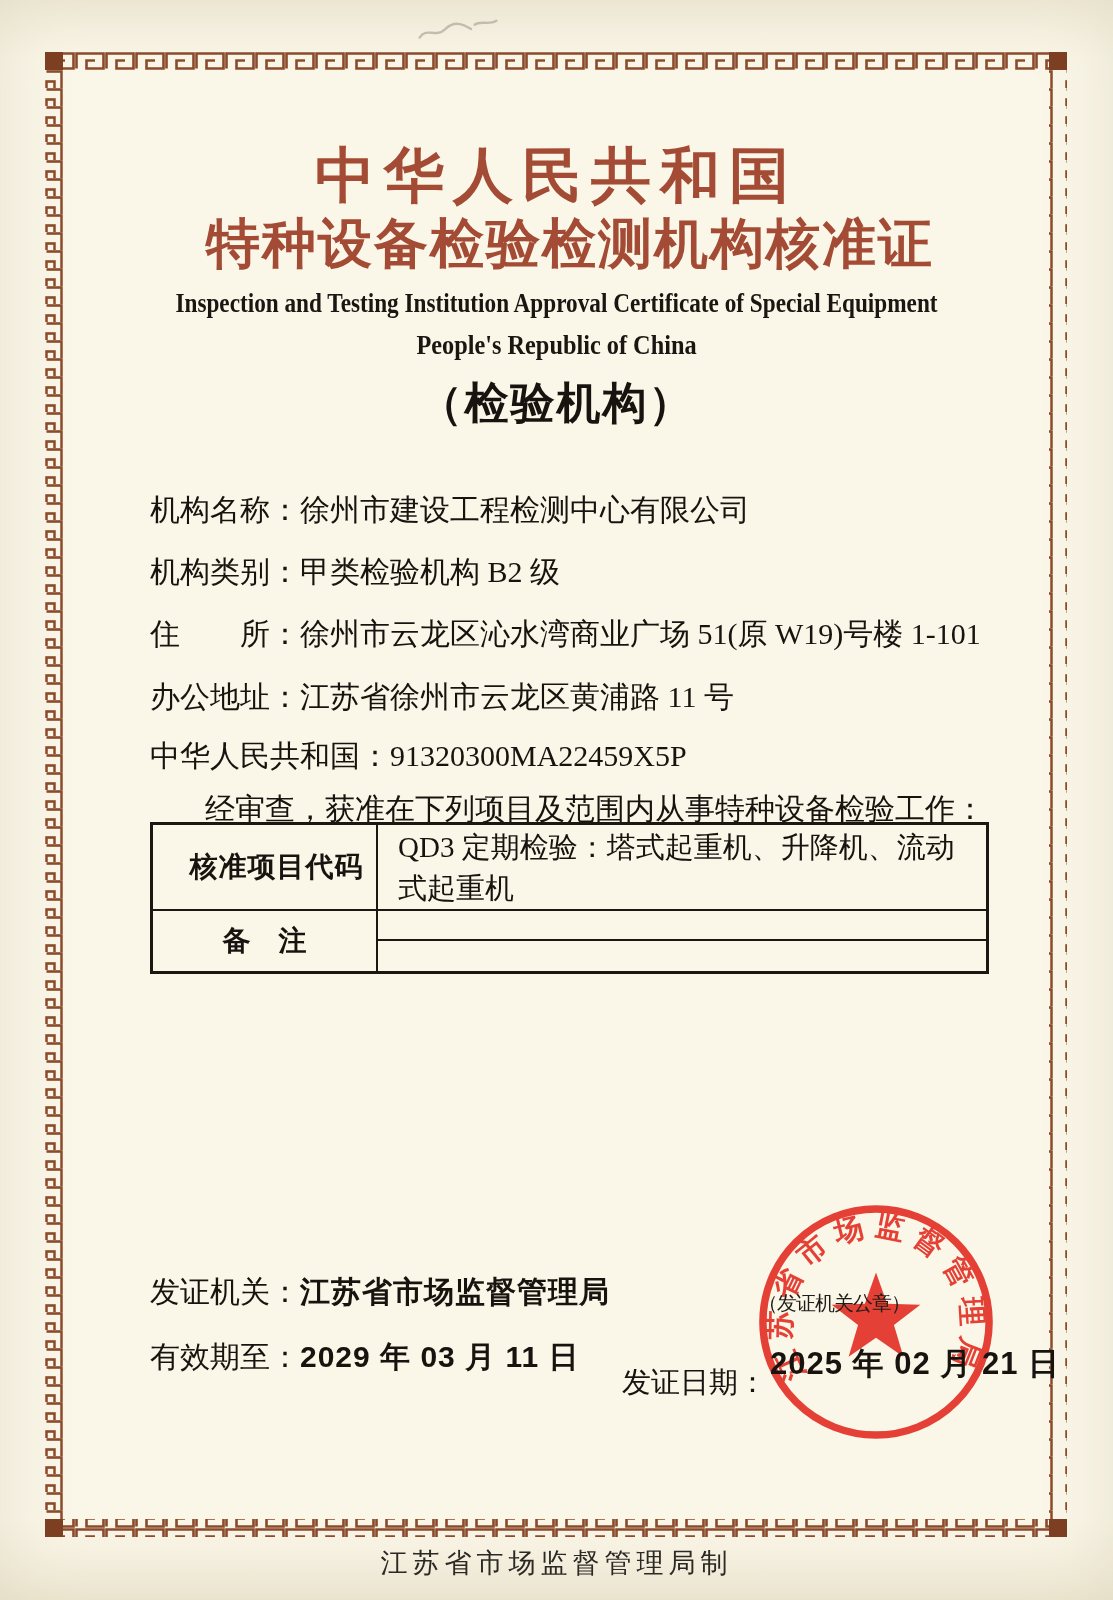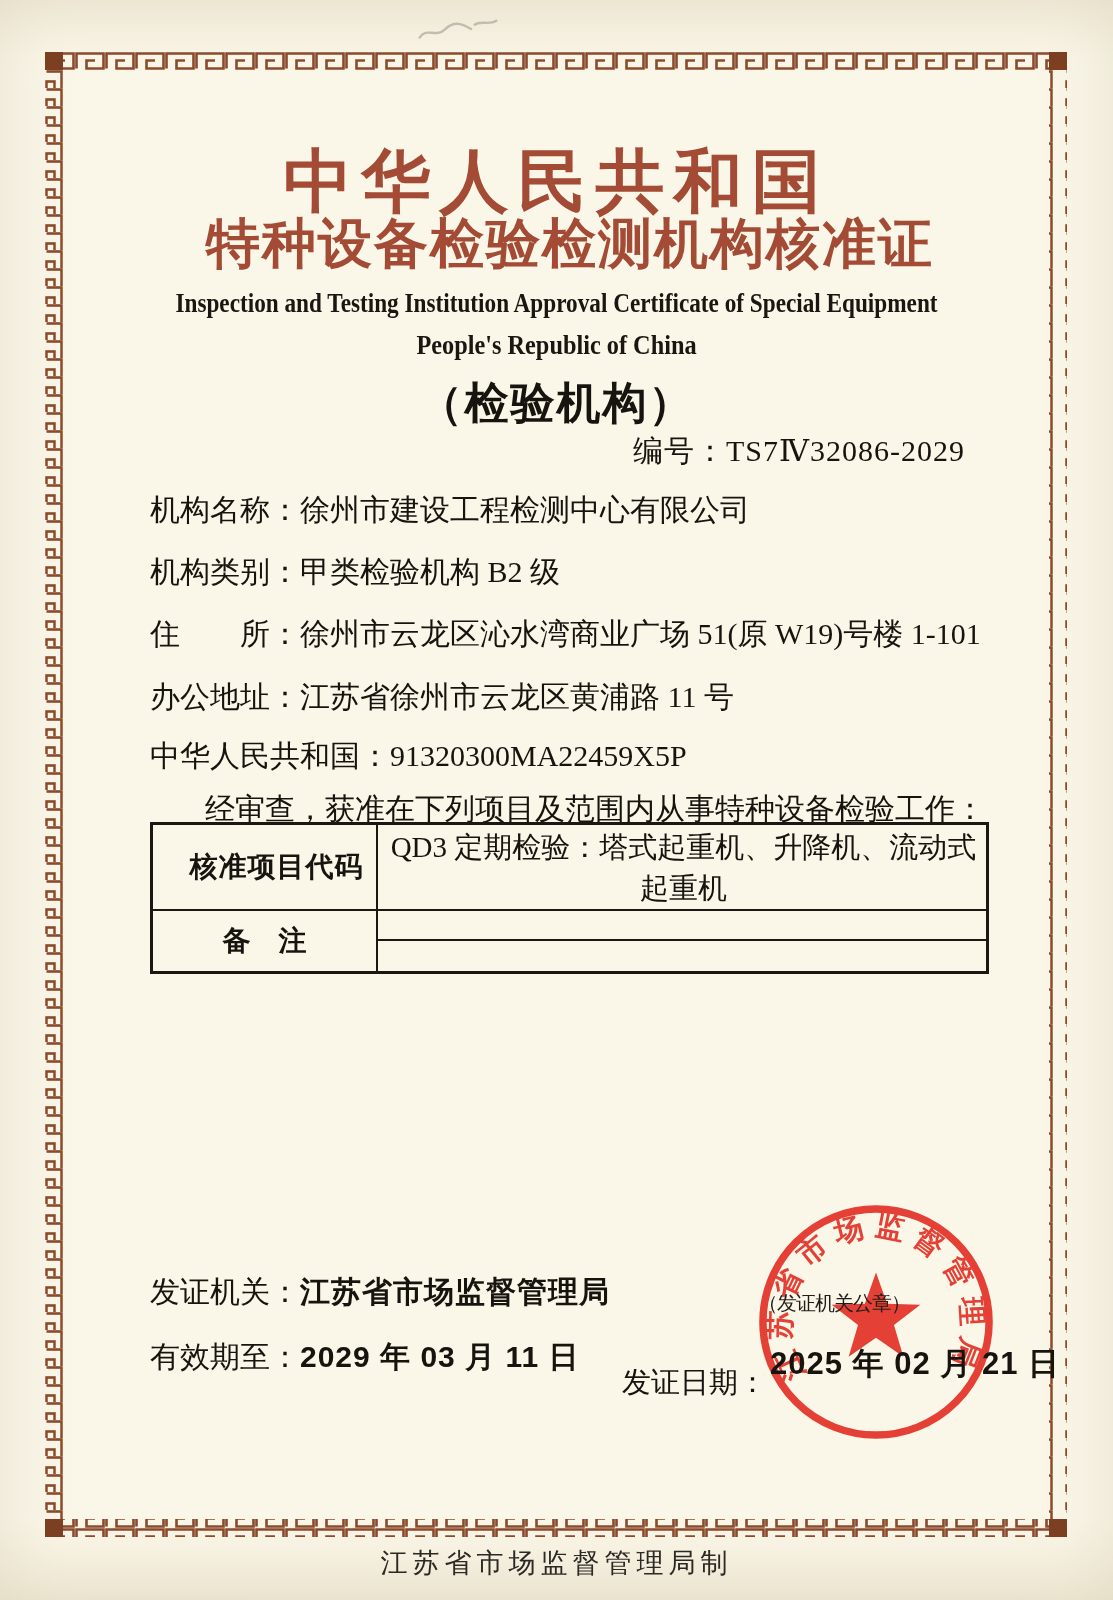--- a/index.html
+++ b/index.html
@@ -18,21 +18,21 @@
     background:linear-gradient(180deg,#f4efdd 0px,#faf6e8 60px,#faf6e8 1520px,#f2ecd9 1600px);
     box-shadow:inset 0 0 70px rgba(170,158,120,.22);
     overflow:hidden;
     font-family:"Liberation Serif","DejaVu Serif",serif;
     color:var(--ink);
   }
   .abs{position:absolute;}
   .centered{left:0;right:0;text-align:center;}
 
   
-  .title-cn-1{top:136px;font-size:69px;font-weight:700;color:var(--title-red);letter-spacing:9px;}
+  .title-cn-1{top:136px;font-size:60px;font-weight:700;color:var(--title-red);letter-spacing:9px;}
   .title-cn-2{top:208px;font-size:54px;font-weight:700;color:var(--title-red);letter-spacing:2px;margin-left:27px;}
   .title-en{font-weight:700;color:#1b1612;white-space:nowrap;}
   .title-en-1{top:288px;font-size:27px;transform:scaleX(.86);transform-origin:center;}
   .title-en-2{top:330px;font-size:27px;transform:scaleX(.9);transform-origin:center;}
   .subtitle{top:374px;font-size:44px;font-weight:600;font-family:"Liberation Sans","DejaVu Sans",sans-serif;letter-spacing:2px;}
 
   
   .cert-no{top:431px;right:148px;font-size:30px;letter-spacing:1px;}
 
   
@@ -52,21 +52,21 @@
   .apv-table .cell{box-sizing:border-box;}
   .c-code-label{
     grid-row:1;grid-column:1;
     border-right:2px solid #1b1712;border-bottom:2px solid #1b1712;
     display:flex;align-items:center;justify-content:center;
     font-size:28px;font-weight:700;letter-spacing:1px;padding-left:24px;
   }
   .c-code-value{
     grid-row:1;grid-column:2;
     border-bottom:2px solid #1b1712;
-    font-size:29px;line-height:41px;padding:2px 8px 0 11px;text-align:center;
+    font-size:29px;line-height:41px;padding:2px 8px 0 20px;
   }
   .c-remark-label{
     grid-row:2 / span 2;grid-column:1;
     border-right:2px solid #1b1712;
     display:flex;align-items:center;justify-content:center;
     font-size:28px;font-weight:700;
   }
   .c-remark-1{grid-row:2;grid-column:2;border-bottom:2px solid #1b1712;}
   .c-remark-2{grid-row:3;grid-column:2;}
 
@@ -115,23 +115,20 @@
   <svg class="abs smudge" width="90" height="26" viewBox="0 0 90 26">
     <path d="M4 18 C 12 8, 20 20, 30 12 S 48 8, 56 14 M60 10 C 66 6, 74 12, 82 8" fill="none" stroke="#9b958a" stroke-width="2.4" stroke-linecap="round"></path>
   </svg>
 
   <div class="abs centered title-cn-1">中华人民共和国</div>
   <div class="abs centered title-cn-2">特种设备检验检测机构核准证</div>
   <div class="abs centered title-en title-en-1">Inspection and Testing Institution Approval Certificate of Special Equipment</div>
   <div class="abs centered title-en title-en-2">People's Republic of China</div>
   <div class="abs centered subtitle">（检验机构）</div>
 
-  <div class="abs cert-no">
-    <span>编号：</span><span>TS7Ⅳ32086-2029</span>
-  </div>
 
   <div class="abs field f0">
     <span>机构名称：</span><span>徐州市建设工程检测中心有限公司</span>
   </div>
   <div class="abs field f1">
     <span>机构类别：</span><span>甲类检验机构 B2 级</span>
   </div>
   <div class="abs field f2">
     <span>住　　所：</span><span>徐州市云龙区沁水湾商业广场 51(原 W19)号楼 1-101</span>
   </div>

